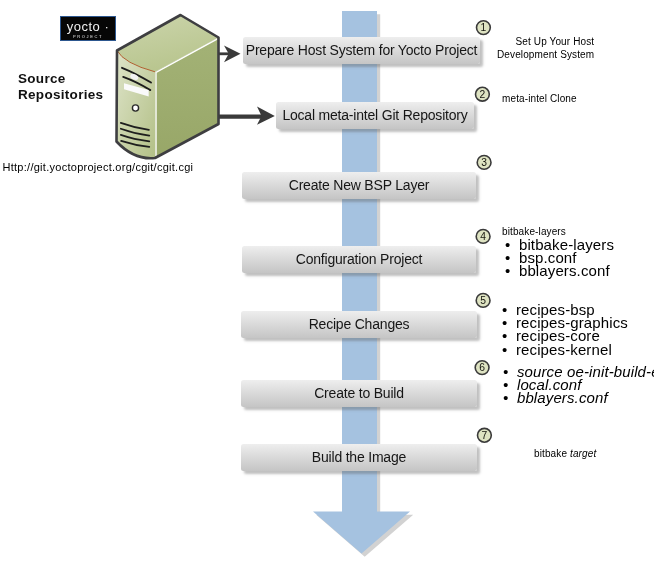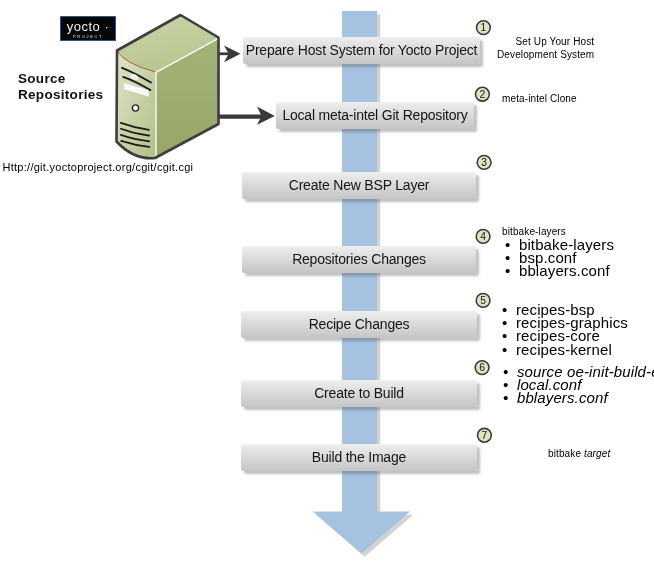--- a/index.html
+++ b/index.html
@@ -88,24 +88,24 @@
     <div class="y">yocto&nbsp;·</div>
     <div class="p">PROJECT</div>
   </div>
 
 <div style="position:absolute;left:18px;top:70.5px;font-size:13.5px;font-weight:bold;letter-spacing:0.3px;line-height:16.5px;color:#111;">Source<br>Repositories</div>
 <div style="position:absolute;left:2.5px;top:161px;font-size:11px;letter-spacing:0.27px;color:#000;">Http://git.yoctoproject.org/cgit/cgit.cgi</div>
 
 <div class="box" style="left:243px;top:37px;width:237px;">Prepare Host System for Yocto Project</div>
 <div class="box" style="left:276px;top:102px;width:198px;text-align:center;">Local meta-intel Git Repository</div>
 <div class="box" style="left:242px;top:172px;width:234px;">Create New BSP Layer</div>
-<div class="box" style="left:242px;top:246px;width:234px;">Repositories Changes</div>
+<div class="box" style="left:242px;top:246px;width:234px;">Configuration Project</div>
 <div class="box" style="left:241px;top:311px;width:236px;">Recipe Changes</div>
 <div class="box" style="left:241px;top:380px;width:236px;">Create to Build</div>
 <div class="box" style="left:241px;top:444px;width:236px;">Build the Image</div>
 
 <div class="ann" style="left:497px;top:36px;">Set Up Your Host<br>Development System</div>
 <div class="ann" style="left:502px;top:93px;">meta-intel Clone</div>
 <div class="ann" style="left:502px;top:189px;margin-top:37px;">bitbake-layers</div>
 <div class="blist" style="left:505px;top:238px;">•&nbsp; bitbake-layers<br>•&nbsp; bsp.conf<br>•&nbsp; bblayers.conf</div>
 <div class="blist" style="left:502px;top:303px;">•&nbsp; recipes-bsp<br>•&nbsp; recipes-graphics<br>•&nbsp; recipes-core<br>•&nbsp; recipes-kernel</div>
 <div class="blist" style="left:503px;top:365px;font-style:italic;">•&nbsp; source oe-init-build-env<br>•&nbsp; local.conf<br>•&nbsp; bblayers.conf</div>
-<div class="ann" style="left:512px;top:447.5px;padding-left:36px;">bitbake <i>target</i></div>
+<div class="ann" style="left:498px;top:447.5px;padding-left:36px;">bitbake <i>target</i></div>
 
 </body></html>

